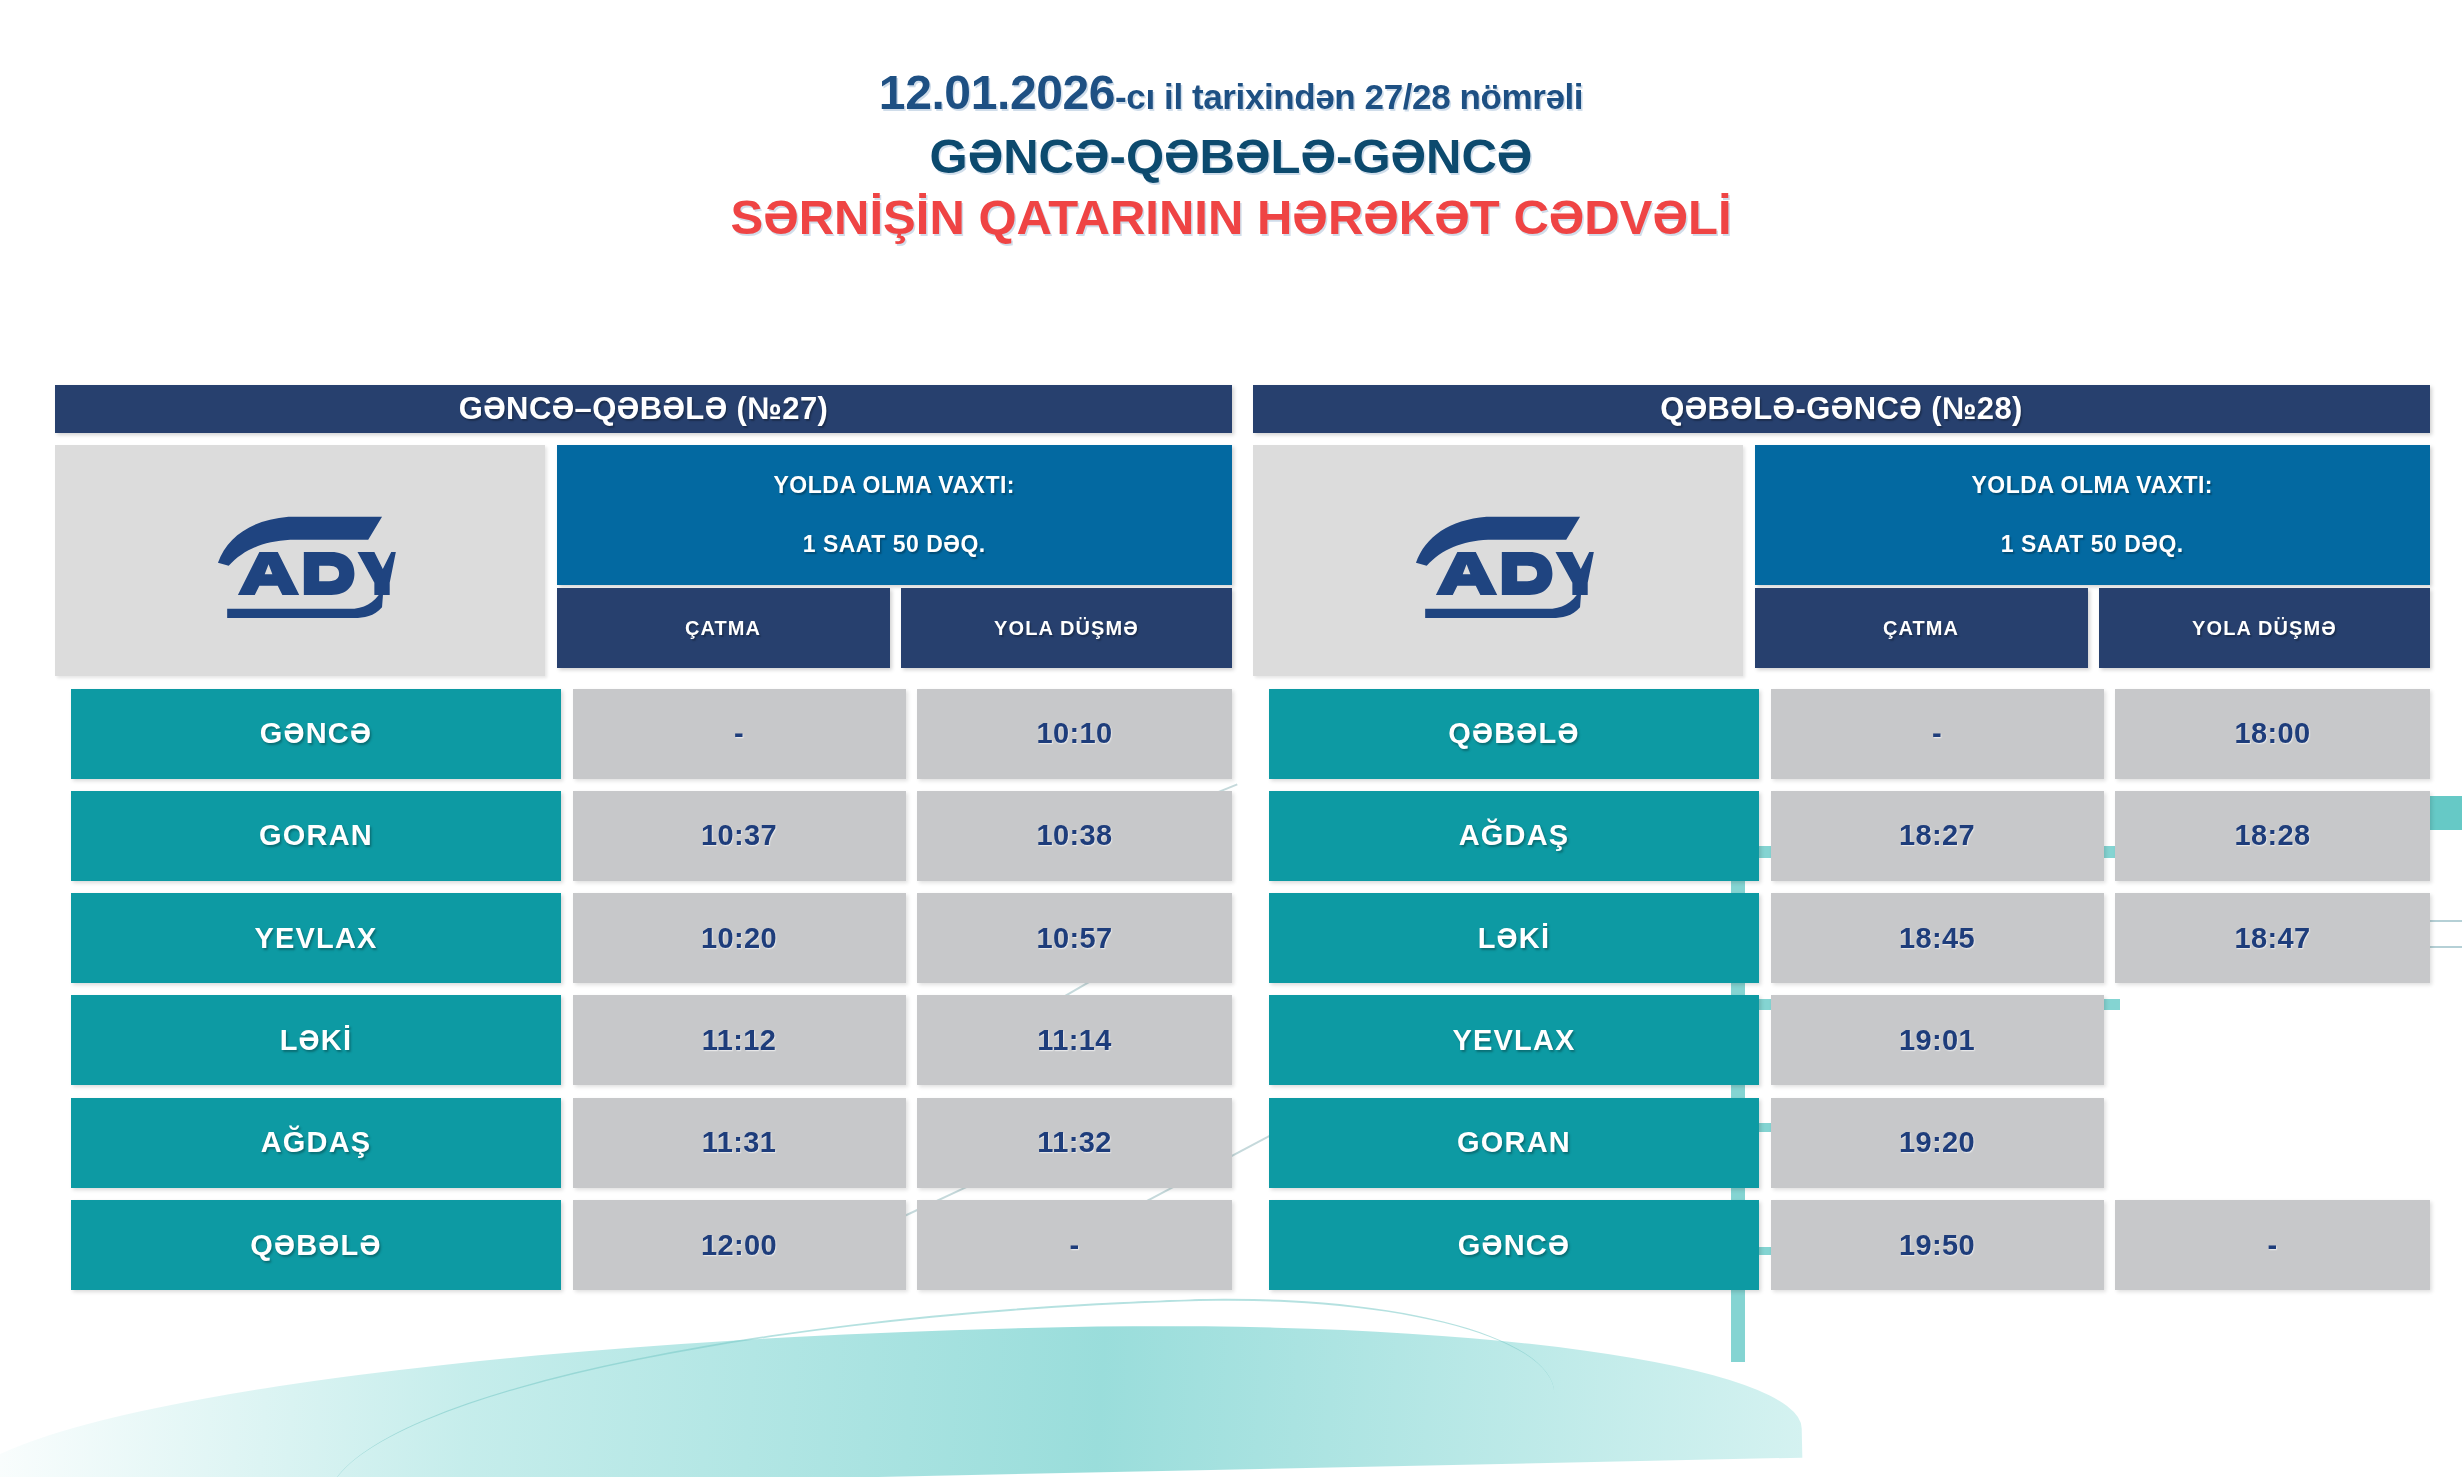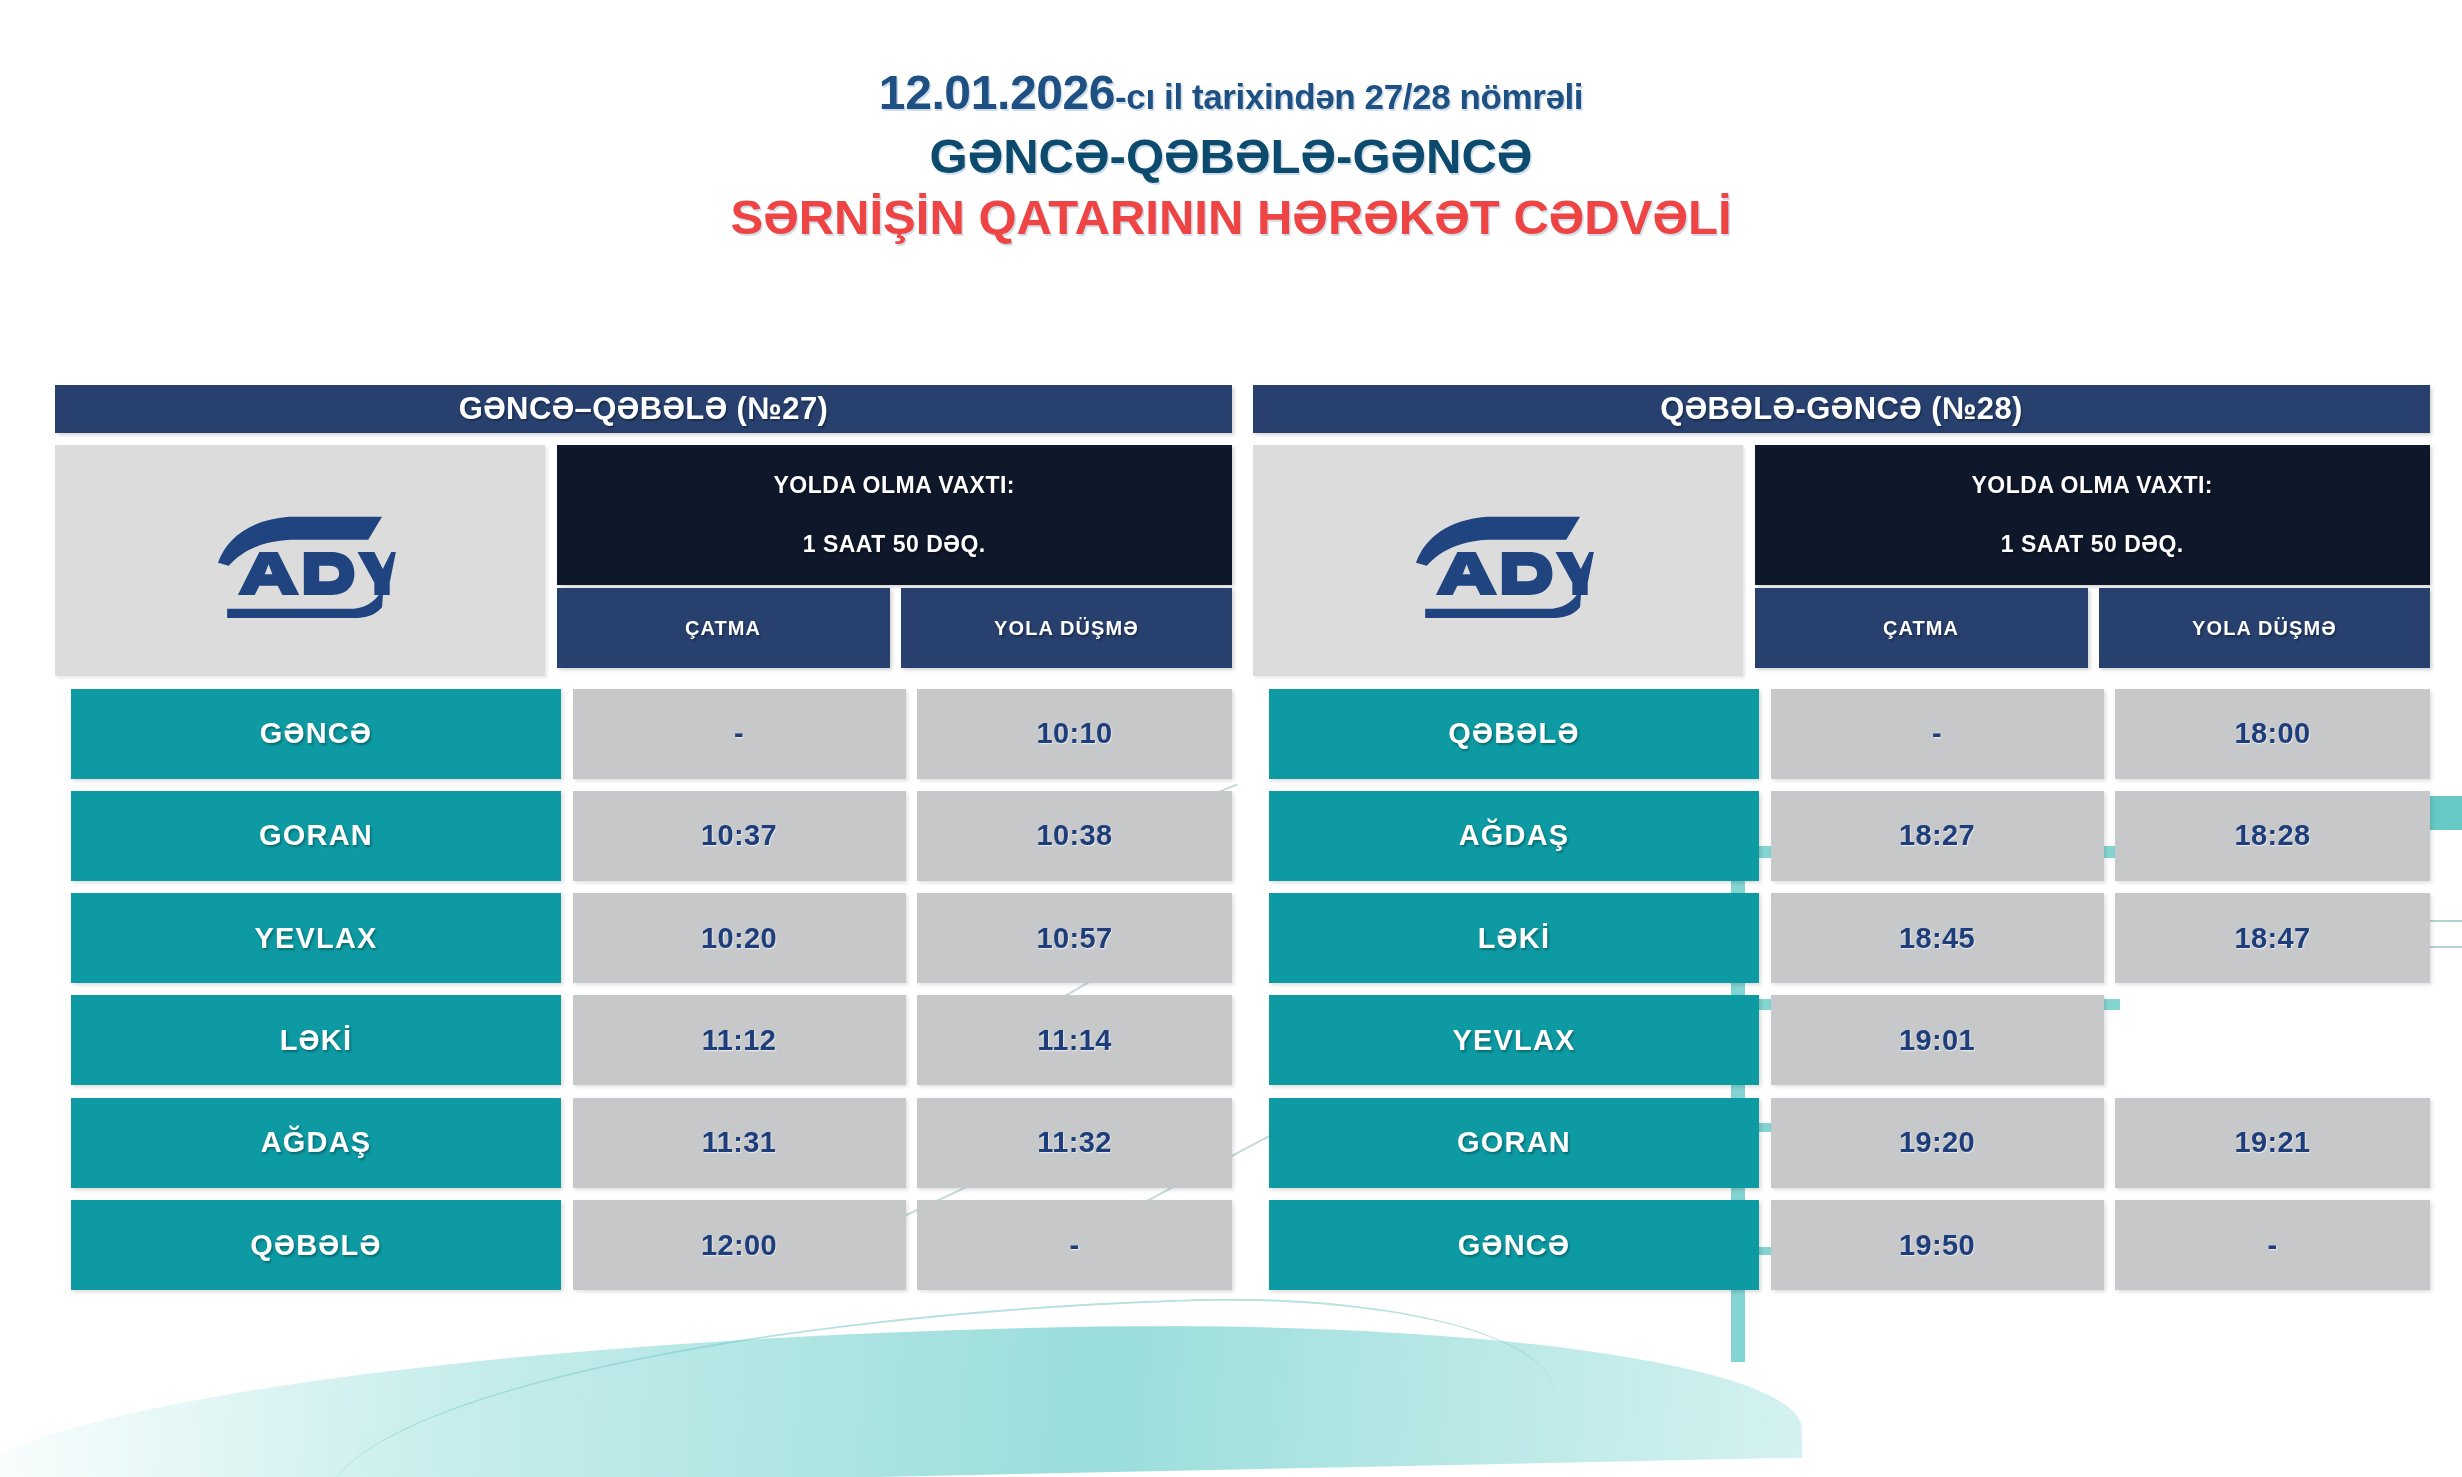--- a/index.html
+++ b/index.html
@@ -146,21 +146,21 @@
   .ady-logo { width: 192px; height: 115px; display:block; }
 
   .subhead-right {
     flex: 1;
     margin-left: 11.5px;
     display: flex;
     flex-direction: column;
   }
 
   .duration-cell {
-    background: #0f172a;
+    background: #0369a1;
     color: #fff;
     height: 140px;
     display: flex;
     flex-direction: column;
     align-items: center;
     justify-content: center;
     text-align: center;
     font-size: 23px;
     font-weight: 800;
     letter-spacing: 0.5px;
@@ -358,21 +358,20 @@
           <div class="cell-time c-arrive">18:45</div>
           <div class="cell-time c-depart">18:47</div>
         </div>
         <div class="t-row">
           <div class="cell-station">YEVLAX</div>
           <div class="cell-time c-arrive">19:01</div>
         </div>
         <div class="t-row">
           <div class="cell-station">GORAN</div>
           <div class="cell-time c-arrive">19:20</div>
-          <div class="cell-time c-depart">19:21</div>
         </div>
         <div class="t-row">
           <div class="cell-station">GƏNCƏ</div>
           <div class="cell-time c-arrive">19:50</div>
           <div class="cell-time c-depart">-</div>
         </div>
       </div>
   </div>
 
 </div>

